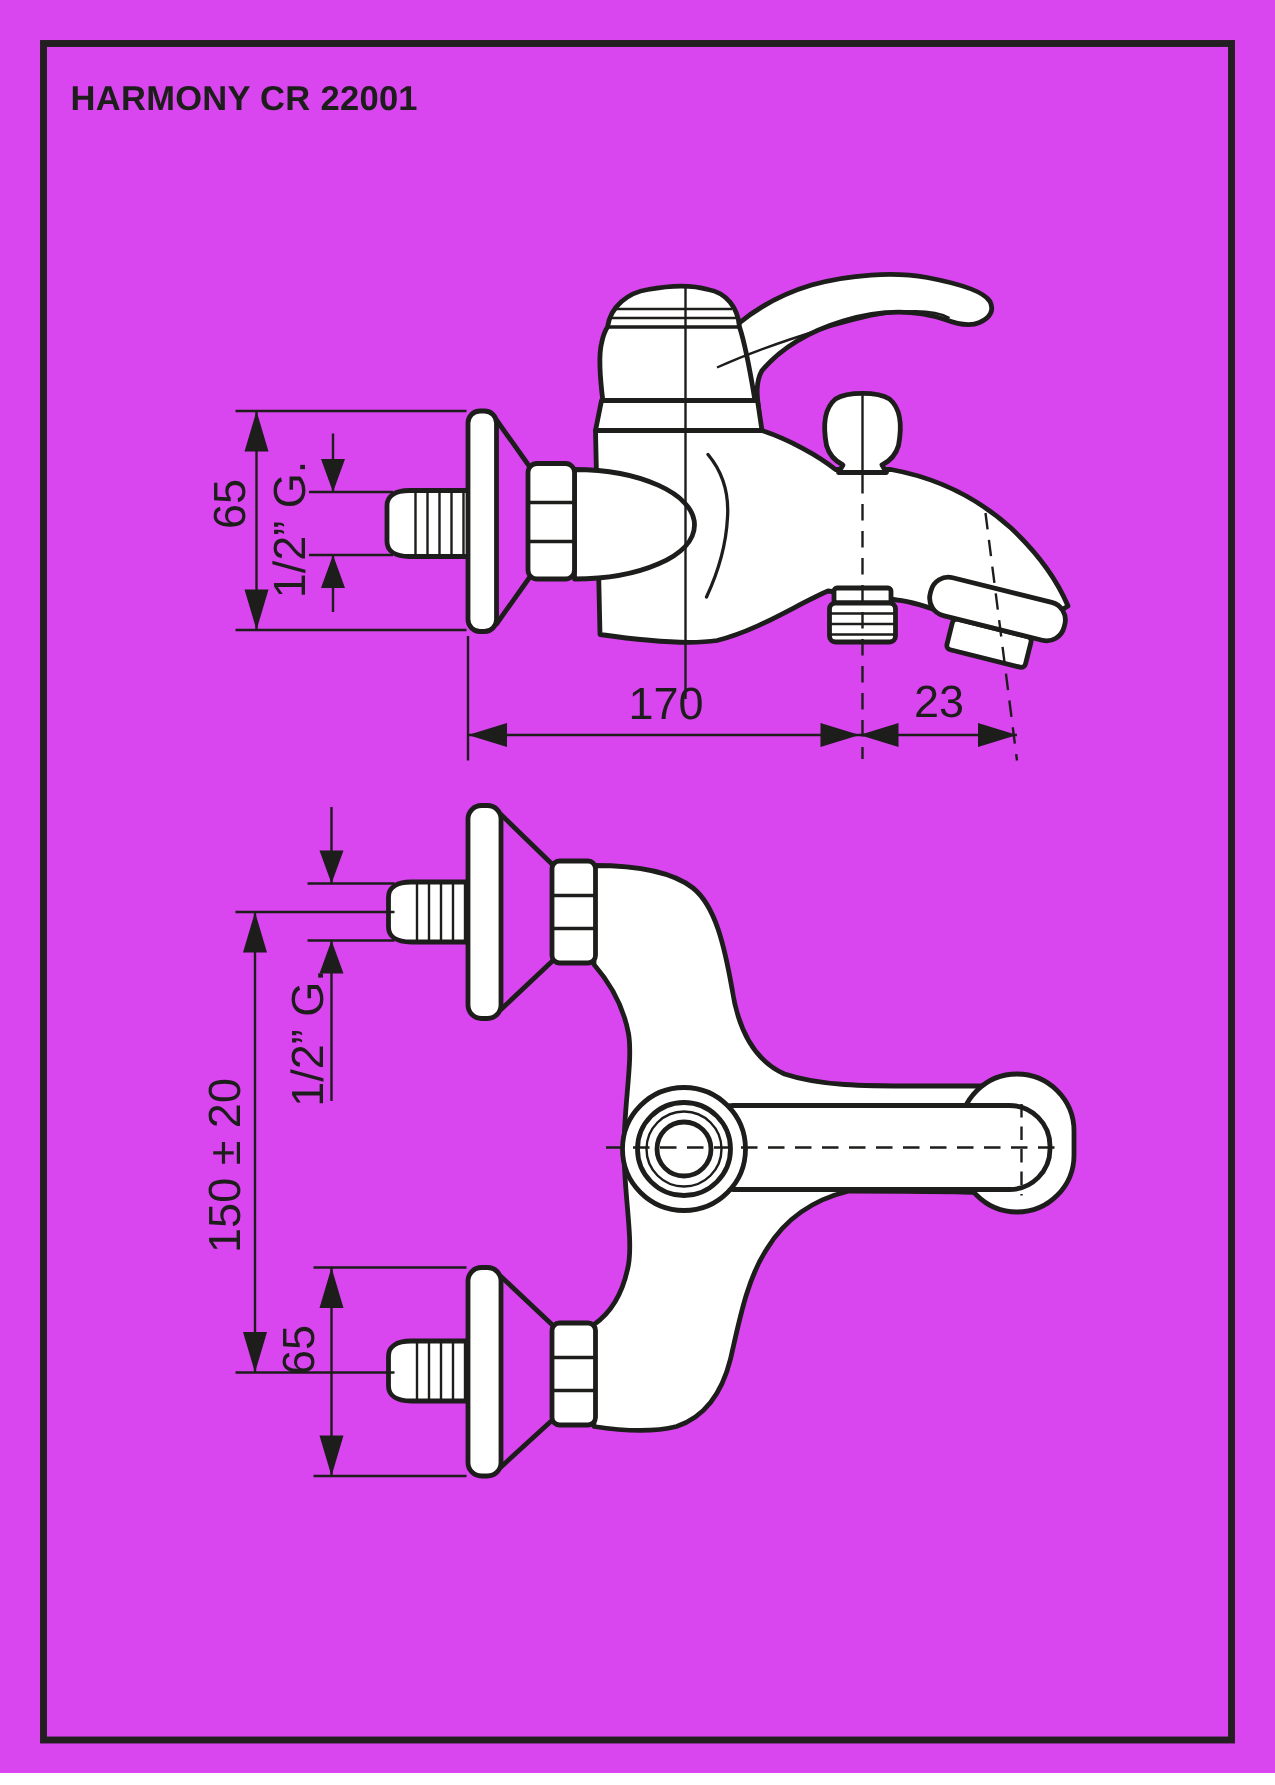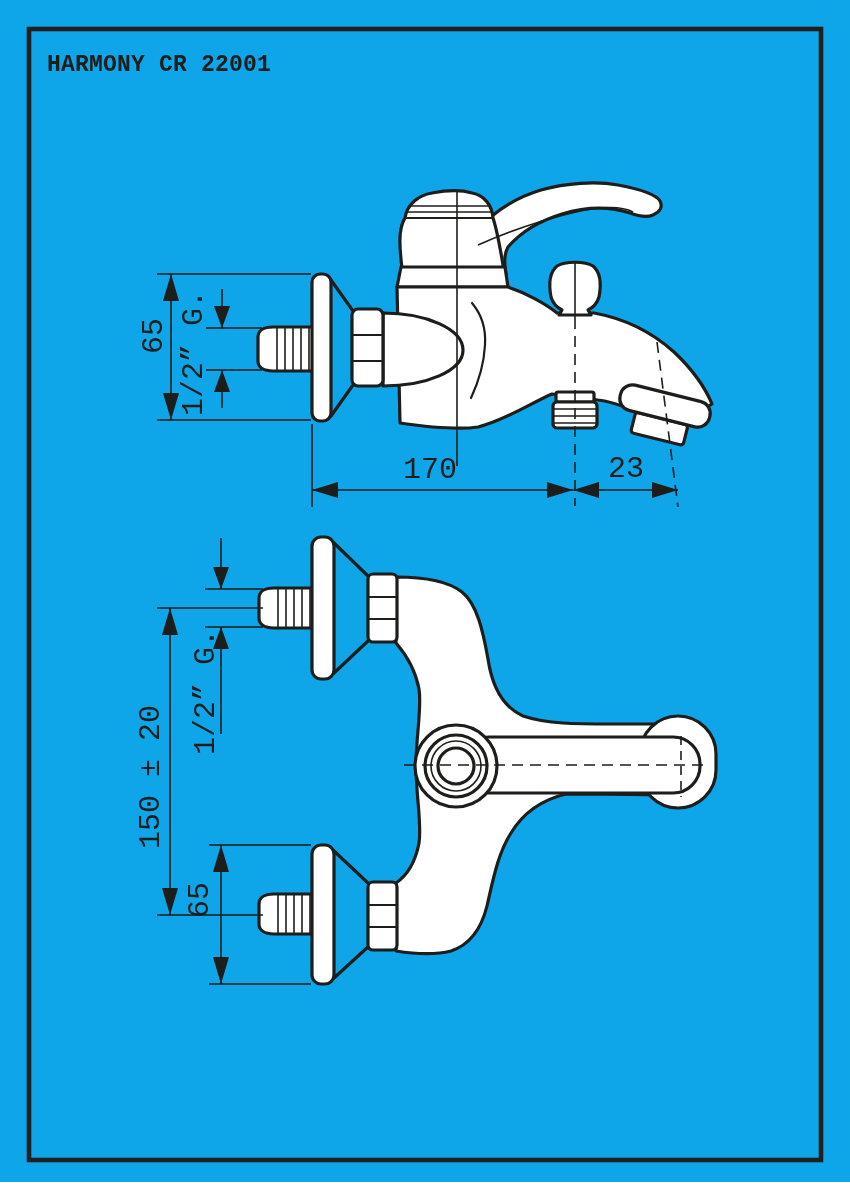--- a/index.html
+++ b/index.html
@@ -1,17 +1,17 @@
 <!DOCTYPE html>
 <html><head>
 <meta charset="utf-8">
 <style>
   html,body{margin:0;padding:0;background:#fff;}
-  #page{position:relative;width:850px;height:1182px;background:#0ea5e9;overflow:hidden;
-        font-family:Liberation Mono, monospace;}
+  #page{position:relative;width:850px;height:1182px;background:#d946ef;overflow:hidden;
+        font-family:Liberation Sans, sans-serif;}
   #page svg{position:absolute;left:0;top:0;}
   
   .ow{fill:#ffffff;stroke:#1d1d1b;stroke-width:3.2;stroke-linecap:round;stroke-linejoin:round;}
   .o {fill:none;   stroke:#1d1d1b;stroke-width:3.2;stroke-linecap:round;stroke-linejoin:round;}
   .med{fill:none;  stroke:#1d1d1b;stroke-width:2.2;stroke-linecap:round;}
   .thin{fill:none; stroke:#1d1d1b;stroke-width:1.6;stroke-linecap:butt;}
   .dash{stroke-dasharray:11 7;}
   .dash2{stroke-dasharray:9 6;}
   .arr{fill:#1d1d1b;stroke:none;}
   
@@ -190,19 +190,19 @@
         <polygon class="arr" points="221,845 213,872 229,872"></polygon>
         <polygon class="arr" points="221,984 213,957 229,957"></polygon>
       </g>
     </g>
   </svg>
 
   <div class="lbl title">HARMONY CR 22001</div>
 
   <div class="lbl dim rot" style="left:154px;top:336px">65</div>
   <div class="lbl dim rot" style="left:194px;top:353px">1/2” G.</div>
-  <div class="lbl dim" style="left:430px;top:470px">170</div>
+  <div class="lbl dim" style="left:444px;top:470px">170</div>
   <div class="lbl dim" style="left:626px;top:469px">23</div>
 
   <div class="lbl dim rot" style="left:151px;top:777px">150 ± 20</div>
   <div class="lbl dim rot" style="left:206px;top:692px">1/2” G.</div>
   <div class="lbl dim rot" style="left:200px;top:900px">65</div>
 </div>
 
 </body></html>

